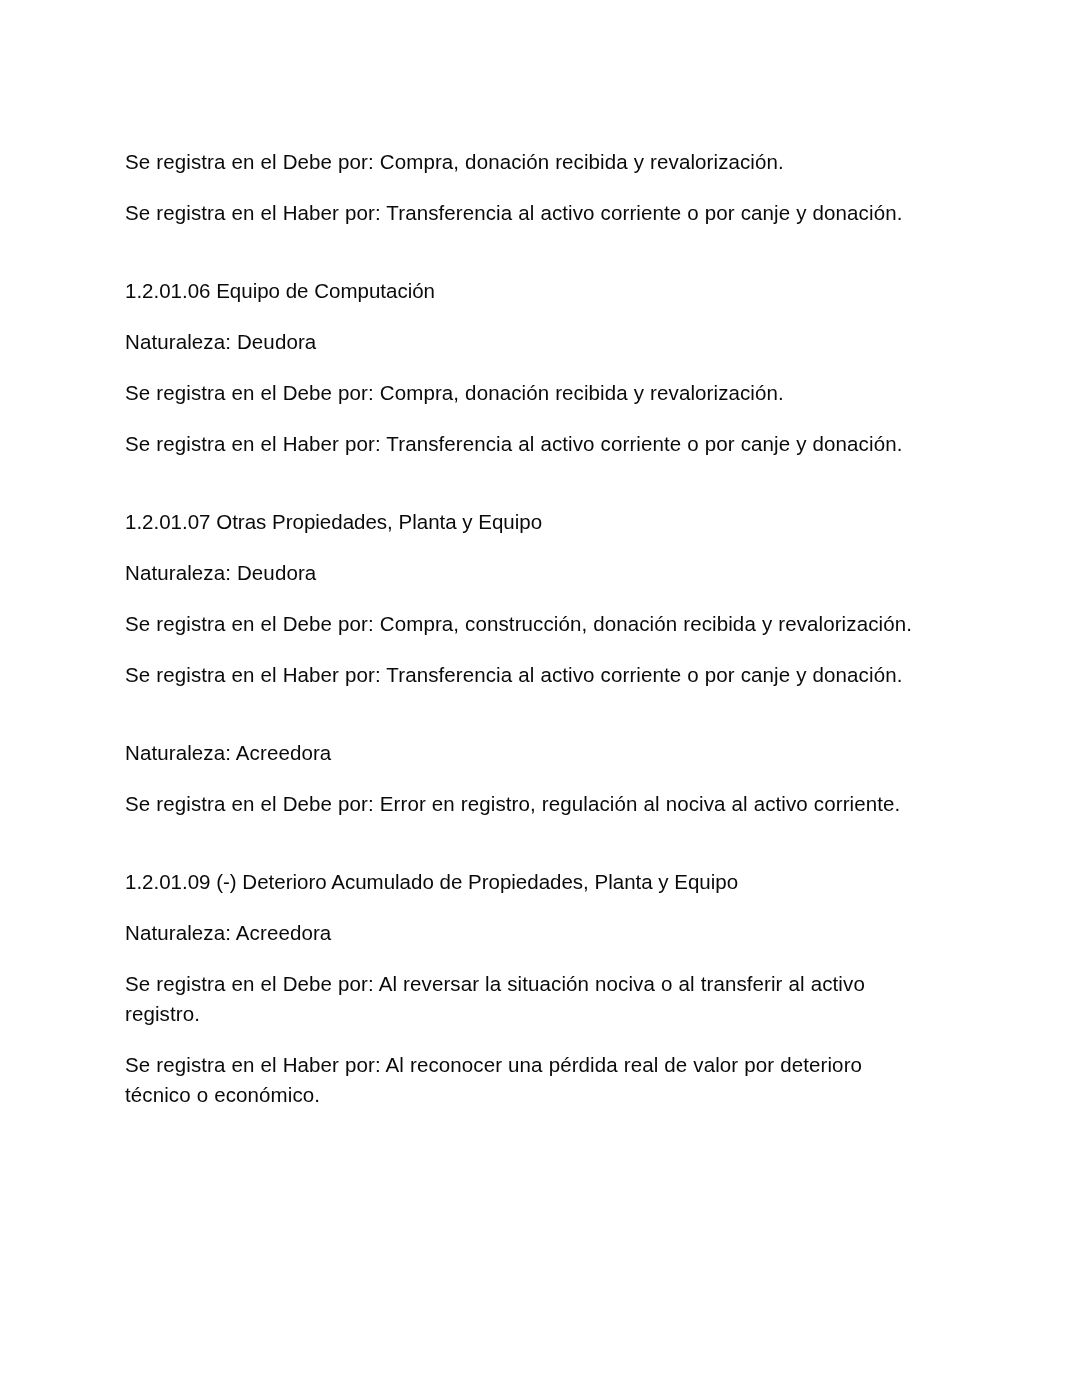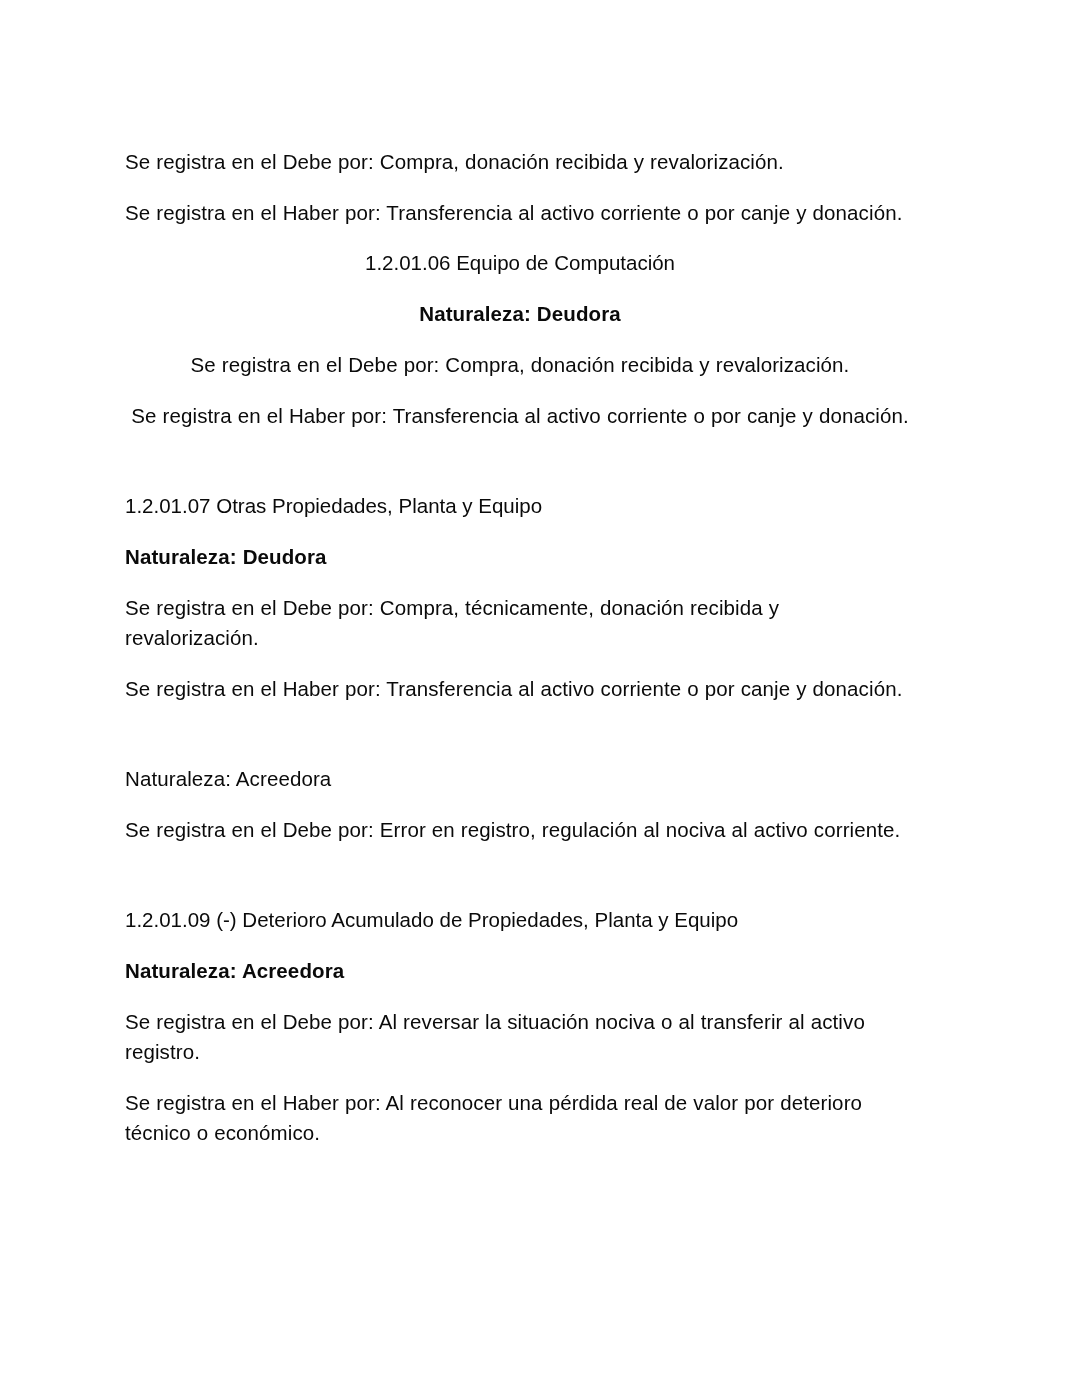--- a/index.html
+++ b/index.html
@@ -41,36 +41,34 @@
   }
   
   p.para + p.para {
     margin-top: 21px;
   }
   
   .block {
     margin: 0;
   }
   .block + .block {
-    margin-top: 60px;
+    margin-top: 48px;
   }
   .block.lead + .block {
-    margin-top: 20px;
-    text-align: center;
+    margin-top: 48px;
   }
   p.heading {
     margin: 0;
     font-size: 20.5px;
     line-height: 30px;
     color: #0a0a0a;
     font-weight: 400;
   }
   p.heading + p.para {
     margin-top: 21px;
-    font-weight: bold;
   }
 </style>
 </head>
 <body>
 
 <div class="page">
   <div class="content">
 
     <div class="block lead">
       <p class="para">Se registra en el Debe por: Compra, donación recibida y revalorización.</p>
@@ -80,21 +78,21 @@
     <div class="block">
       <p class="heading">1.2.01.06 Equipo de Computación</p>
       <p class="para">Naturaleza: Deudora</p>
       <p class="para">Se registra en el Debe por: Compra, donación recibida y revalorización.</p>
       <p class="para">Se registra en el Haber por: Transferencia al activo corriente o por canje y donación.</p>
     </div>
 
     <div class="block">
       <p class="heading">1.2.01.07 Otras Propiedades, Planta y Equipo</p>
       <p class="para">Naturaleza: Deudora</p>
-      <p class="para">Se registra en el Debe por: Compra, técnicamente, donación recibida y revalorización.</p>
+      <p class="para">Se registra en el Debe por: Compra, construcción, donación recibida y revalorización.</p>
       <p class="para">Se registra en el Haber por: Transferencia al activo corriente o por canje y donación.</p>
     </div>
 
     <div class="block">
       <p class="para">Naturaleza: Acreedora</p>
       <p class="para">Se registra en el Debe por: Error en registro, regulación al nociva al activo corriente.</p>
     </div>
 
     <div class="block">
       <p class="heading">1.2.01.09 (-) Deterioro Acumulado de Propiedades, Planta y Equipo</p>

